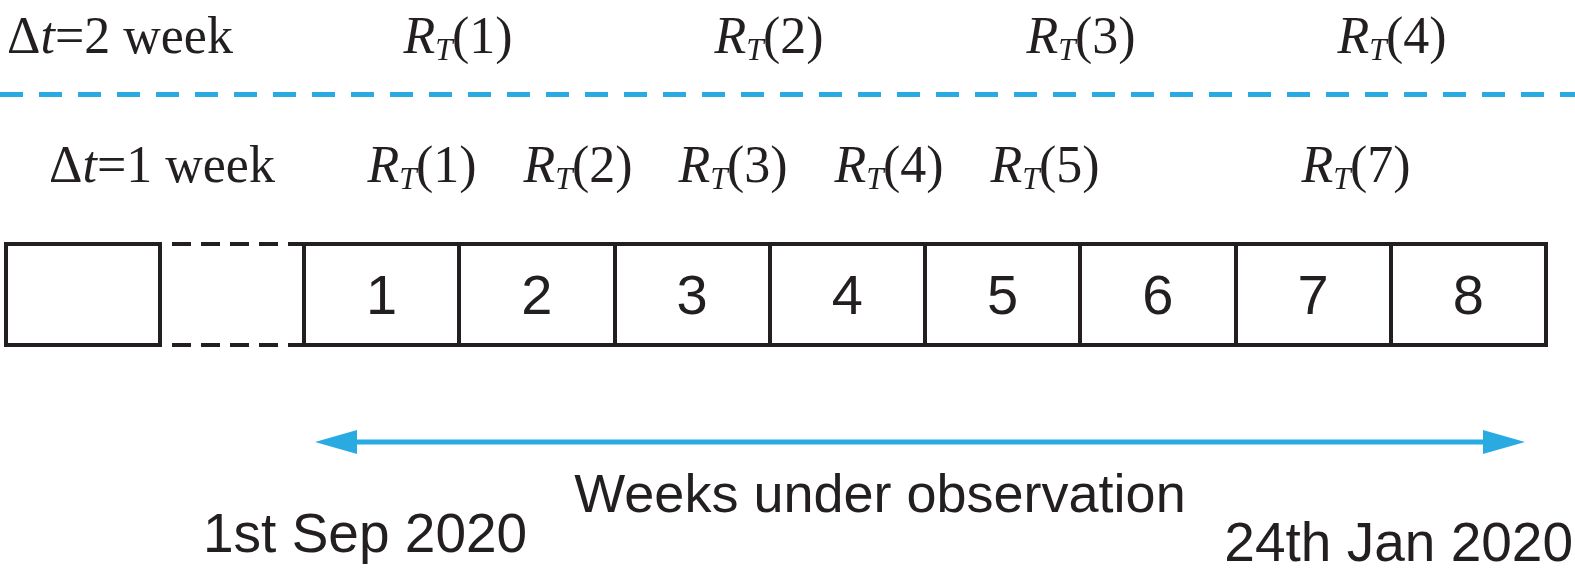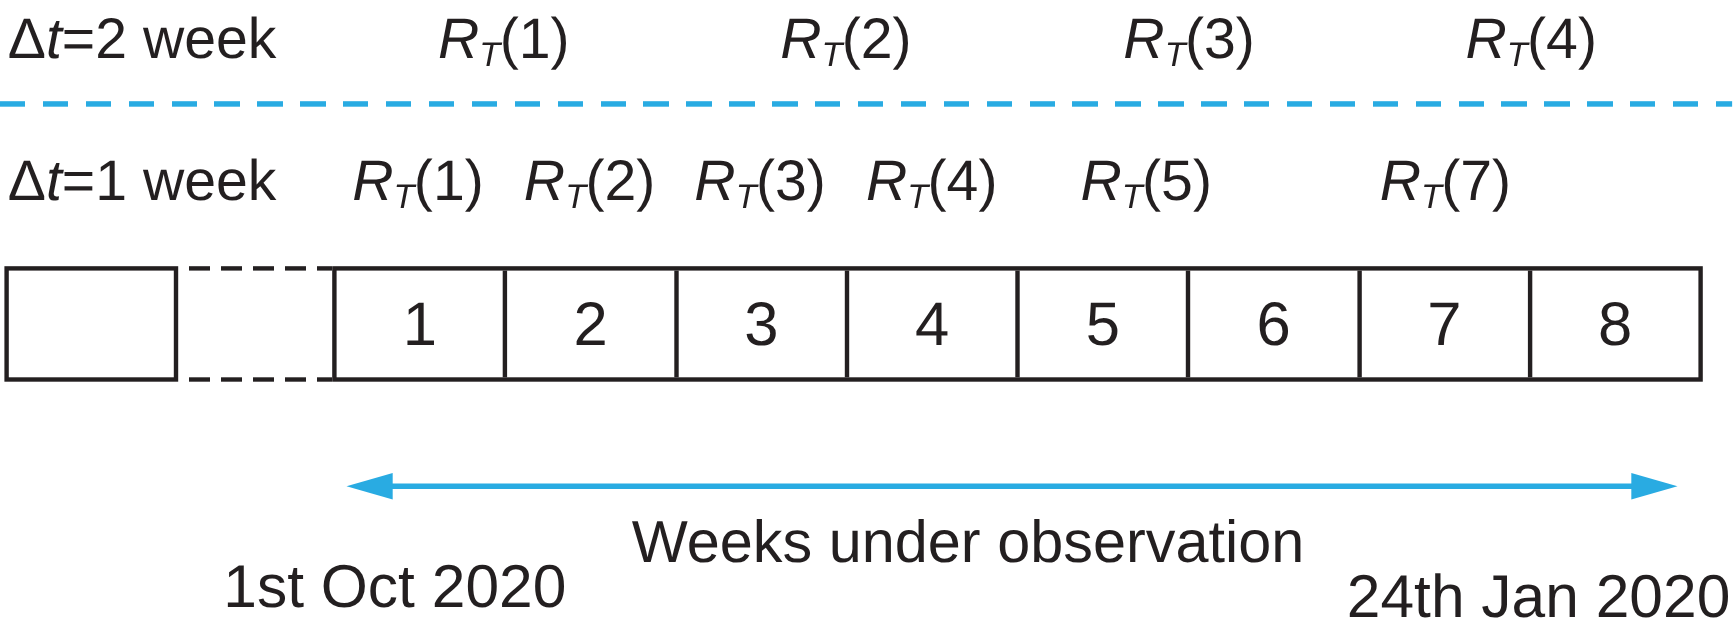--- a/index.html
+++ b/index.html
@@ -1,23 +1,23 @@
 <!DOCTYPE html>
 <html><head>
 <meta charset="utf-8">
 <style>
   html,body{margin:0;padding:0;background:#fff;}
   .figure{
     position:relative;width:1575px;height:576px;background:#ffffff;
     font-family:"Liberation Sans",sans-serif;color:#231f20;overflow:hidden;
   }
   
-  .label-row{position:absolute;left:0;right:0;height:60px;}
+  .label-row{position:absolute;left:0;right:0;height:60px;font-family:Liberation Serif, serif;}
   .row-2week{top:6px;}
-  .row-1week{top:135px;}
+  .row-1week{top:135px;margin-left:42px;}
   .interval-label{
     position:absolute;left:7px;top:0;font-size:52px;line-height:60px;white-space:nowrap;
   }
   .iv-symbol{font-style:italic;}
   .rt{
     position:absolute;top:0;transform:translateX(-50%);
     font-size:52px;line-height:60px;white-space:nowrap;text-align:center;
   }
   .rt-base{font-style:italic;}
   .rt-sub{font-style:italic;font-size:0.60em;vertical-align:-0.22em;letter-spacing:-0.02em;}
@@ -72,21 +72,21 @@
   </div>
 
   <div class="separator"></div>
 
   <div class="label-row row-1week">
     <span class="interval-label"><span>Δ</span><span class="iv-symbol">t</span><span>=1 week</span></span>
     <span class="rt" style="left:380px"><span class="rt-base">R</span><span class="rt-sub">T</span><span class="rt-arg">(1)</span></span>
     <span class="rt" style="left:536px"><span class="rt-base">R</span><span class="rt-sub">T</span><span class="rt-arg">(2)</span></span>
     <span class="rt" style="left:691px"><span class="rt-base">R</span><span class="rt-sub">T</span><span class="rt-arg">(3)</span></span>
     <span class="rt" style="left:847px"><span class="rt-base">R</span><span class="rt-sub">T</span><span class="rt-arg">(4)</span></span>
-    <span class="rt" style="left:1042px"><span class="rt-base">R</span><span class="rt-sub">T</span><span class="rt-arg">(5)</span></span>
+    <span class="rt" style="left:1003px"><span class="rt-base">R</span><span class="rt-sub">T</span><span class="rt-arg">(5)</span></span>
     <span class="rt" style="left:1314px"><span class="rt-base">R</span><span class="rt-sub">T</span><span class="rt-arg">(7)</span></span>
   </div>
 
   <div class="pre-box"></div>
   <div class="gap-dash top"></div>
   <div class="gap-dash bottom"></div>
 
   <div class="week-boxes">
     <div class="week-cell">1</div>
     <div class="week-cell">2</div>
@@ -98,16 +98,16 @@
     <div class="week-cell">8</div>
   </div>
 
   <svg class="span-arrow" viewBox="0 0 1240 36" xmlns="http://www.w3.org/2000/svg">
     <line x1="52" y1="18" x2="1188" y2="18" stroke="#29abe2" stroke-width="5"></line>
     <polygon points="15,18 57,6 57,30" fill="#29abe2"></polygon>
     <polygon points="1225,18 1183,6 1183,30" fill="#29abe2"></polygon>
   </svg>
 
   <div class="caption">Weeks under observation</div>
-  <div class="date date-start">1st Oct 2020</div>
+  <div class="date date-start">1st Sep 2020</div>
   <div class="date date-end">24th Jan 2020</div>
 
 </div>
 
 </body></html>

